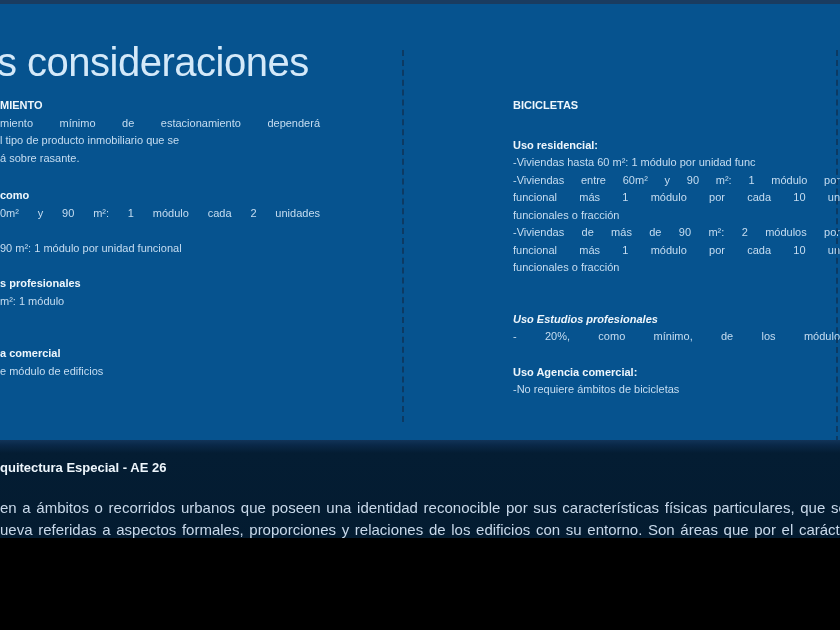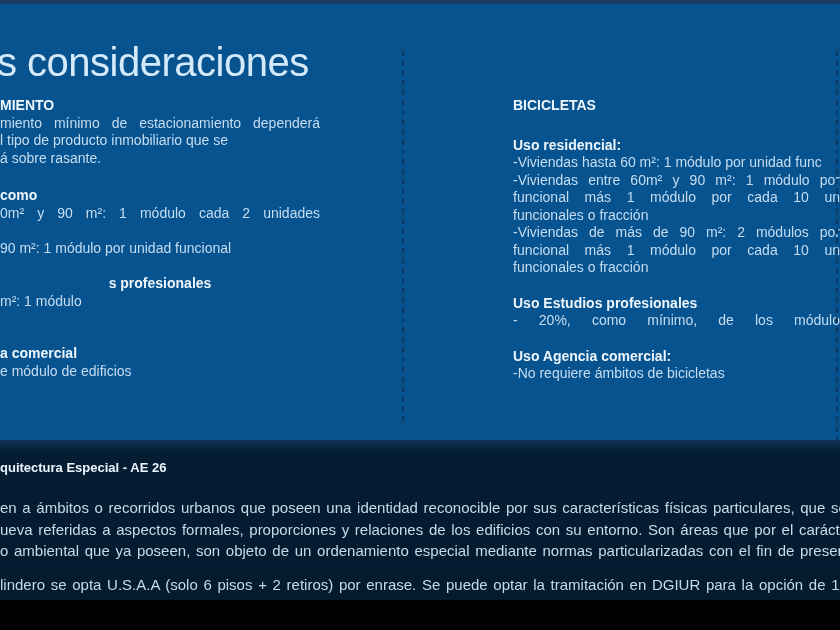--- a/index.html
+++ b/index.html
@@ -1,26 +1,26 @@
 <!DOCTYPE html>
 <html><head>
 <meta charset="utf-8">
 <style>
   html,body{margin:0;padding:0;background:#000;}
   .slide{
-    position:relative;width:840px;height:600px;overflow:hidden;
+    position:relative;width:840px;height:538px;overflow:hidden;
     background:#06538f;
     font-family:"Liberation Sans",sans-serif;
   }
   .topbar{position:absolute;top:0;left:0;width:840px;height:4px;background:#1a3c60;}
   .title{
     position:absolute;left:-3px;top:40px;
     font-size:40px;font-weight:400;color:#d4e9f9;white-space:nowrap;letter-spacing:-0.5px;
   }
-  .col{position:absolute;top:97px;font-size:14px;line-height:17.5px;color:#c6ddf1;}
+  .col{position:absolute;top:97px;font-size:11px;line-height:17.5px;color:#c6ddf1;}
   .col-left{left:0;width:320px;}
   .col-right{left:513px;width:327px;}
   .line{height:17.5px;white-space:nowrap;overflow:visible;}
   .line.just{white-space:normal;text-align:justify;text-align-last:justify;}
   .line.bold{font-weight:bold;color:#eef6fc;}
   .divider{position:absolute;left:402px;top:50px;height:372px;width:0;border-left:2px dashed #0c3a63;}
   .edge-line{position:absolute;left:836px;top:50px;height:392px;width:0;border-left:2px dashed #0c3a63;}
   .footer{
     position:absolute;left:0;top:440px;width:840px;height:190px;
     background:linear-gradient(#123458 0px,#0a2848 5px,#041d33 13px,#031a2e 100%);
@@ -44,39 +44,39 @@
 
   <div class="col col-left">
       <div class="line bold">MIENTO</div>
       <div class="line just">miento mínimo de estacionamiento dependerá</div>
       <div class="line">l tipo de producto inmobiliario que se</div>
       <div class="line">á sobre rasante.</div>
       <div class="line bold" style="margin-top: 20px;">como</div>
       <div class="line just">0m² y 90 m²: 1 módulo cada 2 unidades</div>
       <div class="line"></div>
       <div class="line">90 m²: 1 módulo por unidad funcional</div>
-      <div class="line bold" style="margin-top: 18px; text-align: center;">s profesionales</div>
+      <div class="line bold" style="margin-top: 18px;">s profesionales</div>
       <div class="line">m²: 1 módulo</div>
       <div class="line bold" style="margin-top: 35px;">a comercial</div>
       <div class="line">e módulo de edificios</div>
     </div>
 
   <div class="divider"></div>
 
   <div class="col col-right">
       <div class="line bold">BICICLETAS</div>
       <div class="line bold" style="margin-top: 22px;">Uso residencial:</div>
       <div class="line">-Viviendas hasta 60 m²: 1 módulo por unidad func</div>
       <div class="line just">-Viviendas entre 60m² y 90 m²: 1 módulo por</div>
       <div class="line just">funcional más 1 módulo por cada 10 un</div>
       <div class="line">funcionales o fracción</div>
       <div class="line just">-Viviendas de más de 90 m²: 2 módulos por</div>
       <div class="line just">funcional más 1 módulo por cada 10 un</div>
       <div class="line">funcionales o fracción</div>
-      <div class="line bold" style="margin-top: 18px;">Uso Estudios profesionales</div>
+      <div class="line bold" style="margin-top: 34px; font-style: italic;">Uso Estudios profesionales</div>
       <div class="line just">- 20%, como mínimo, de los módulo</div>
       <div class="line bold" style="margin-top: 18px;">Uso Agencia comercial:</div>
       <div class="line">-No requiere ámbitos de bicicletas</div>
     </div>
 
   <div class="edge-line"></div>
 
   <div class="footer">
     <div class="footer-head">quitectura Especial - AE 26</div>
     <div class="footer-lines">

